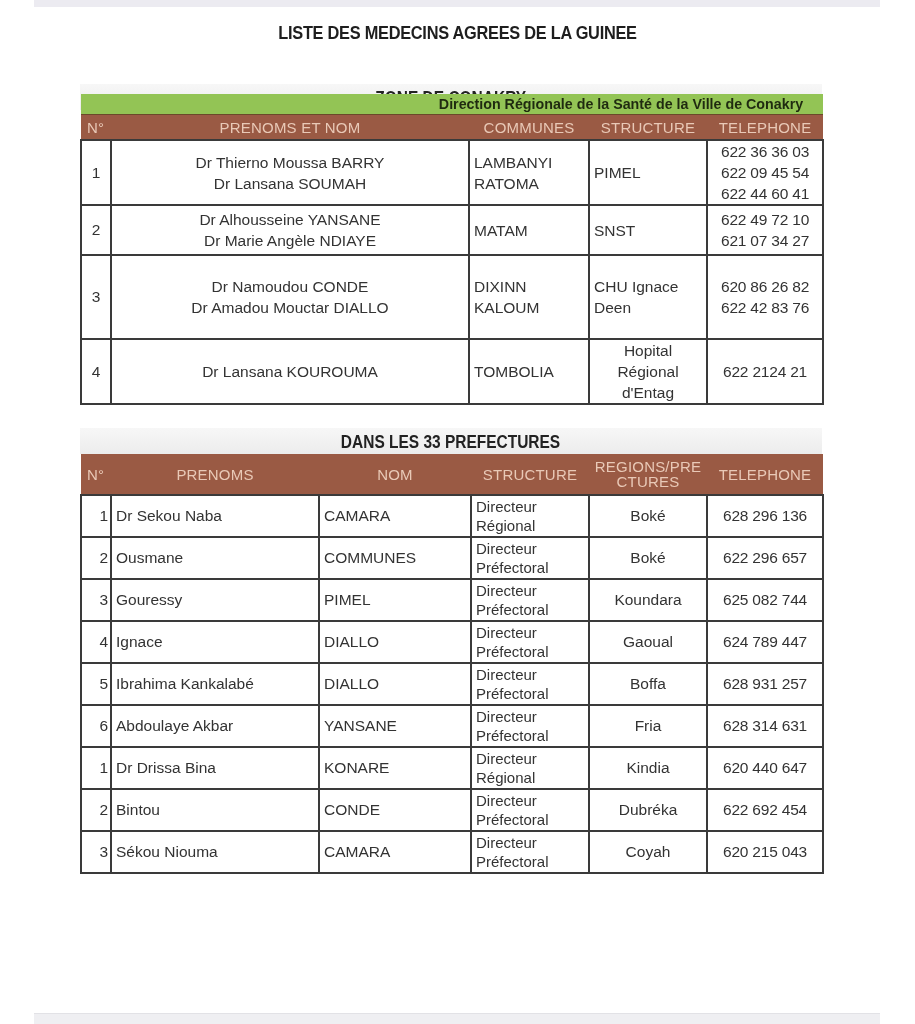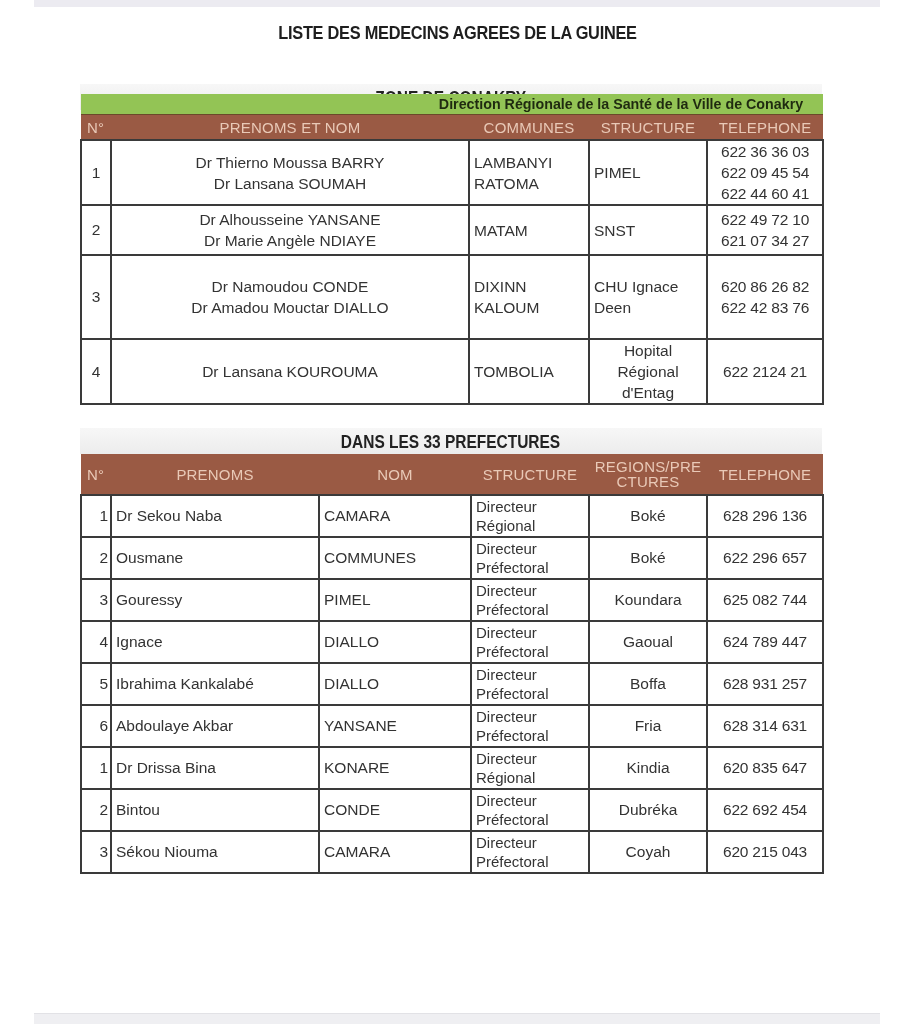--- a/index.html
+++ b/index.html
@@ -221,21 +221,21 @@
       </tr>
       <tr style="height:42px">
         <td class="num-b">1</td>
         <td>Dr Drissa Bina</td>
         <td>KONARE</td>
         <td class="fn">
           <div>Directeur</div>
           <div>Régional</div>
         </td>
         <td class="center">Kindia</td>
-        <td class="tel">620 835 647</td>
+        <td class="tel">620 440 647</td>
       </tr>
       <tr style="height:42px">
         <td class="num-b">2</td>
         <td>Bintou</td>
         <td>CONDE</td>
         <td class="fn">
           <div>Directeur</div>
           <div>Préfectoral</div>
         </td>
         <td class="center">Dubréka</td>

